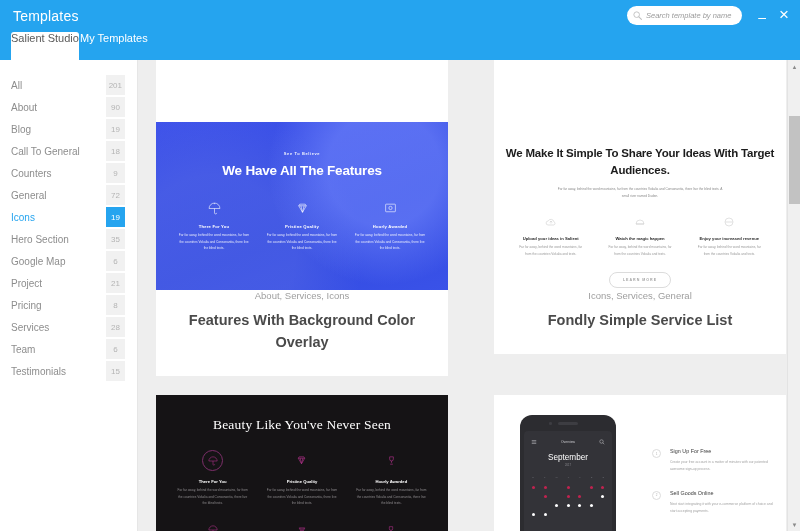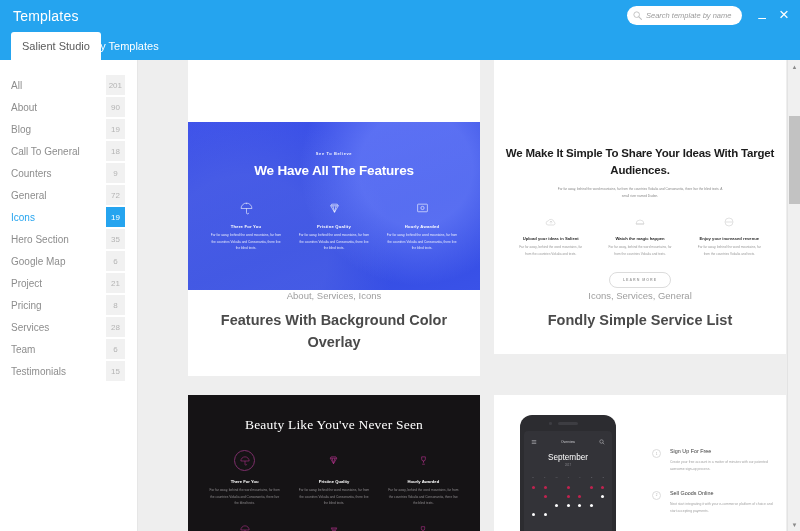--- a/index.html
+++ b/index.html
@@ -38,22 +38,22 @@
   }
   .win-min { right: 34px; top: 10px; font-size: 14px; }
   .win-close { right: 11px; top: 6px; font-size: 17px; font-weight: 300; }
 
   
   .tabs {
     position: absolute; top: 32px; left: 0; width: 800px; height: 28px;
     background: #25a4ef;
   }
   .tab {
-    position: absolute; top: 0; height: 28px; display: flex; align-items: center;
-    padding: 0 11px; font-size: 11px; color: #ffffff; white-space: nowrap;
+    position: absolute; top: 0; height: 28px; display: flex; 
+    padding: 0 0; font-size: 11px; color: #ffffff; white-space: nowrap;
   }
   .tab.active {
     background: #ffffff; color: #5a5a5a;
     border-top-left-radius: 3px; border-top-right-radius: 3px;
   }
   .tab-1 { left: 11px; }
   .tab-2 { left: 80px; }
 
   
   .sidebar {
@@ -73,21 +73,21 @@
     display: flex; align-items: center; justify-content: center; padding: 0 3px;
   }
   .cat.active .cat-count { background: #25a4ef; color: #ffffff; }
 
   
   .content {
     position: absolute; top: 60px; left: 138px; width: 662px; height: 471px;
     background: #eeeeee; overflow: hidden;
   }
   .card {
-    position: absolute; width: 292px; background: #ffffff; margin-left: 32px;
+    position: absolute; width: 292px; background: #ffffff;
   }
   .card-left { left: 18px; }
   .card-right { right: 14px; }
 
   .thumb { width: 292px; overflow: hidden; position: relative; }
   .meta { padding: 0 16px 22px; text-align: center; }
   .meta-cats { font-size: 9.5px; color: #9e9e9e; margin-bottom: 9px; }
   .meta-title {
     font-size: 14.5px; color: #4a4a4a; font-weight: bold; line-height: 1.5;
   }

